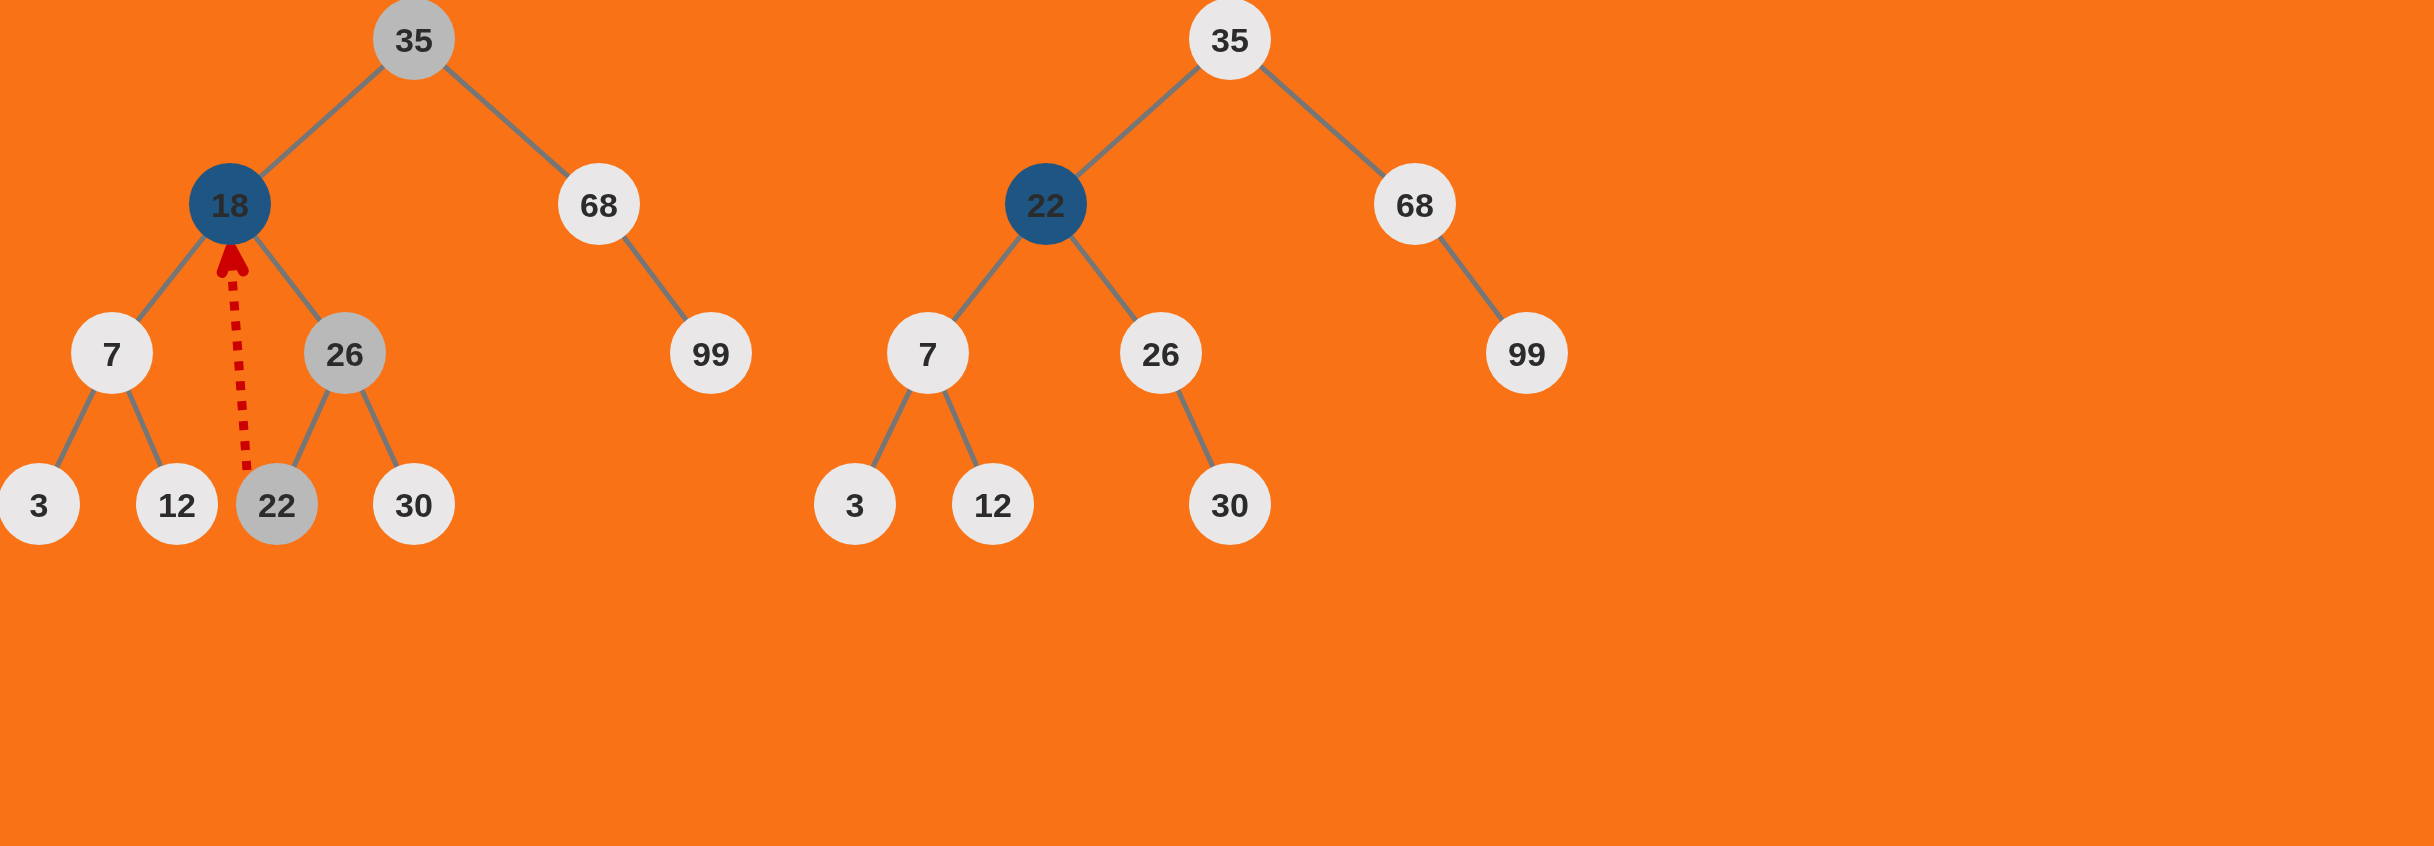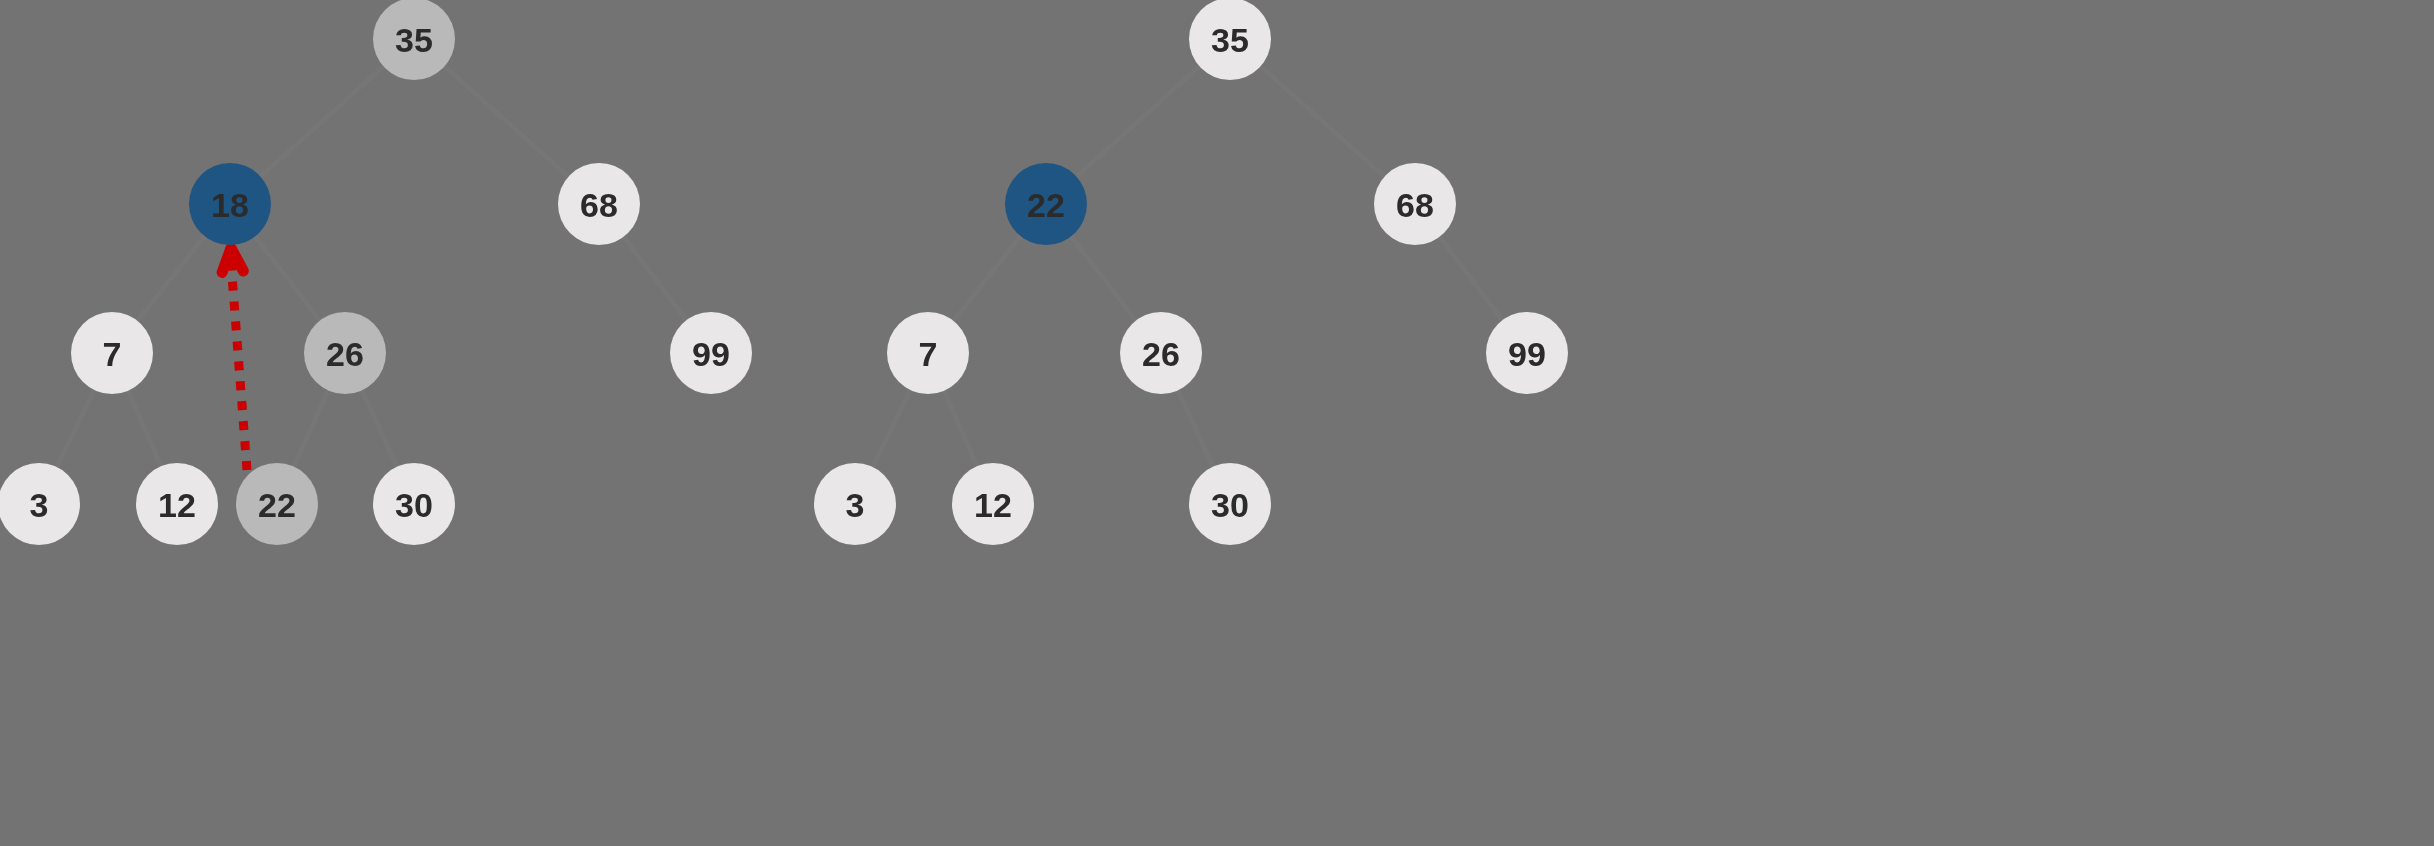--- a/index.html
+++ b/index.html
@@ -7,21 +7,21 @@
     padding: 0;
     background: #000000;
     width: 2434px;
     height: 846px;
     overflow: hidden;
   }
   #stage {
     position: relative;
     width: 2434px;
     height: 846px;
-    background: #737373;
+    background: #f97316;
     font-family: "Liberation Sans", sans-serif;
   }
   .tree-svg {
     position: absolute;
     top: 0;
     left: 0;
     width: 2434px;
     height: 846px;
     display: block;
   }

